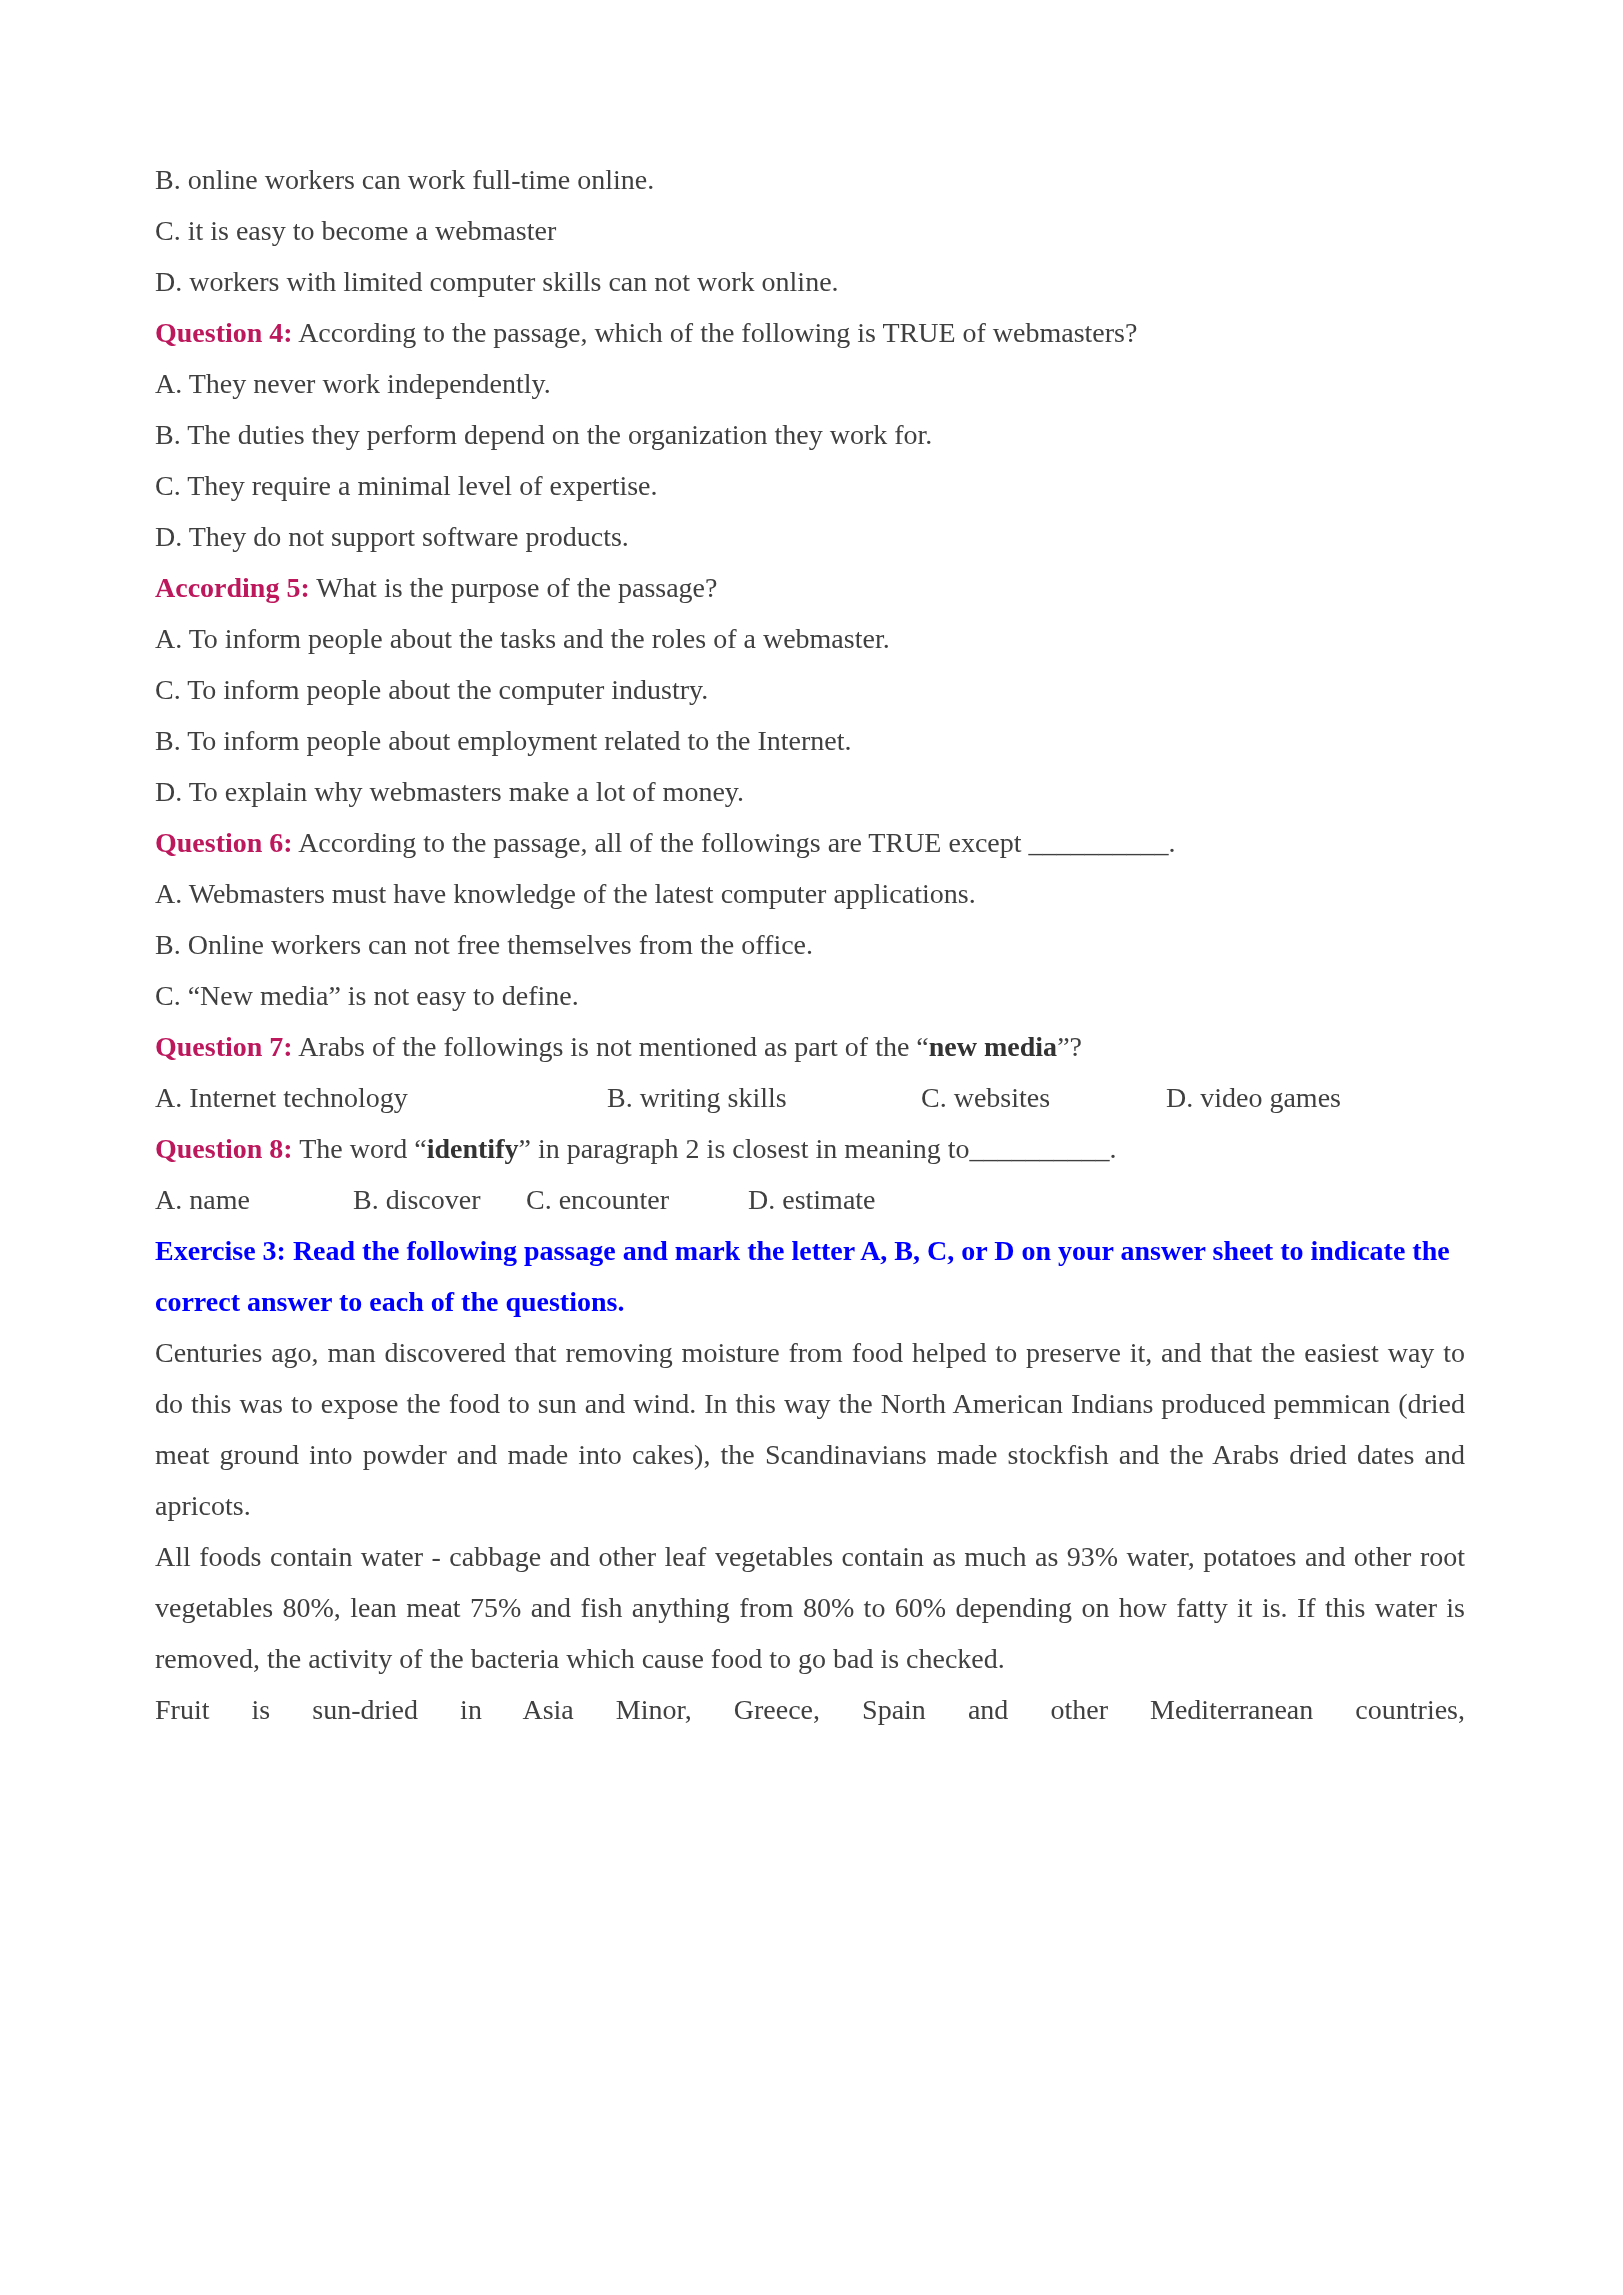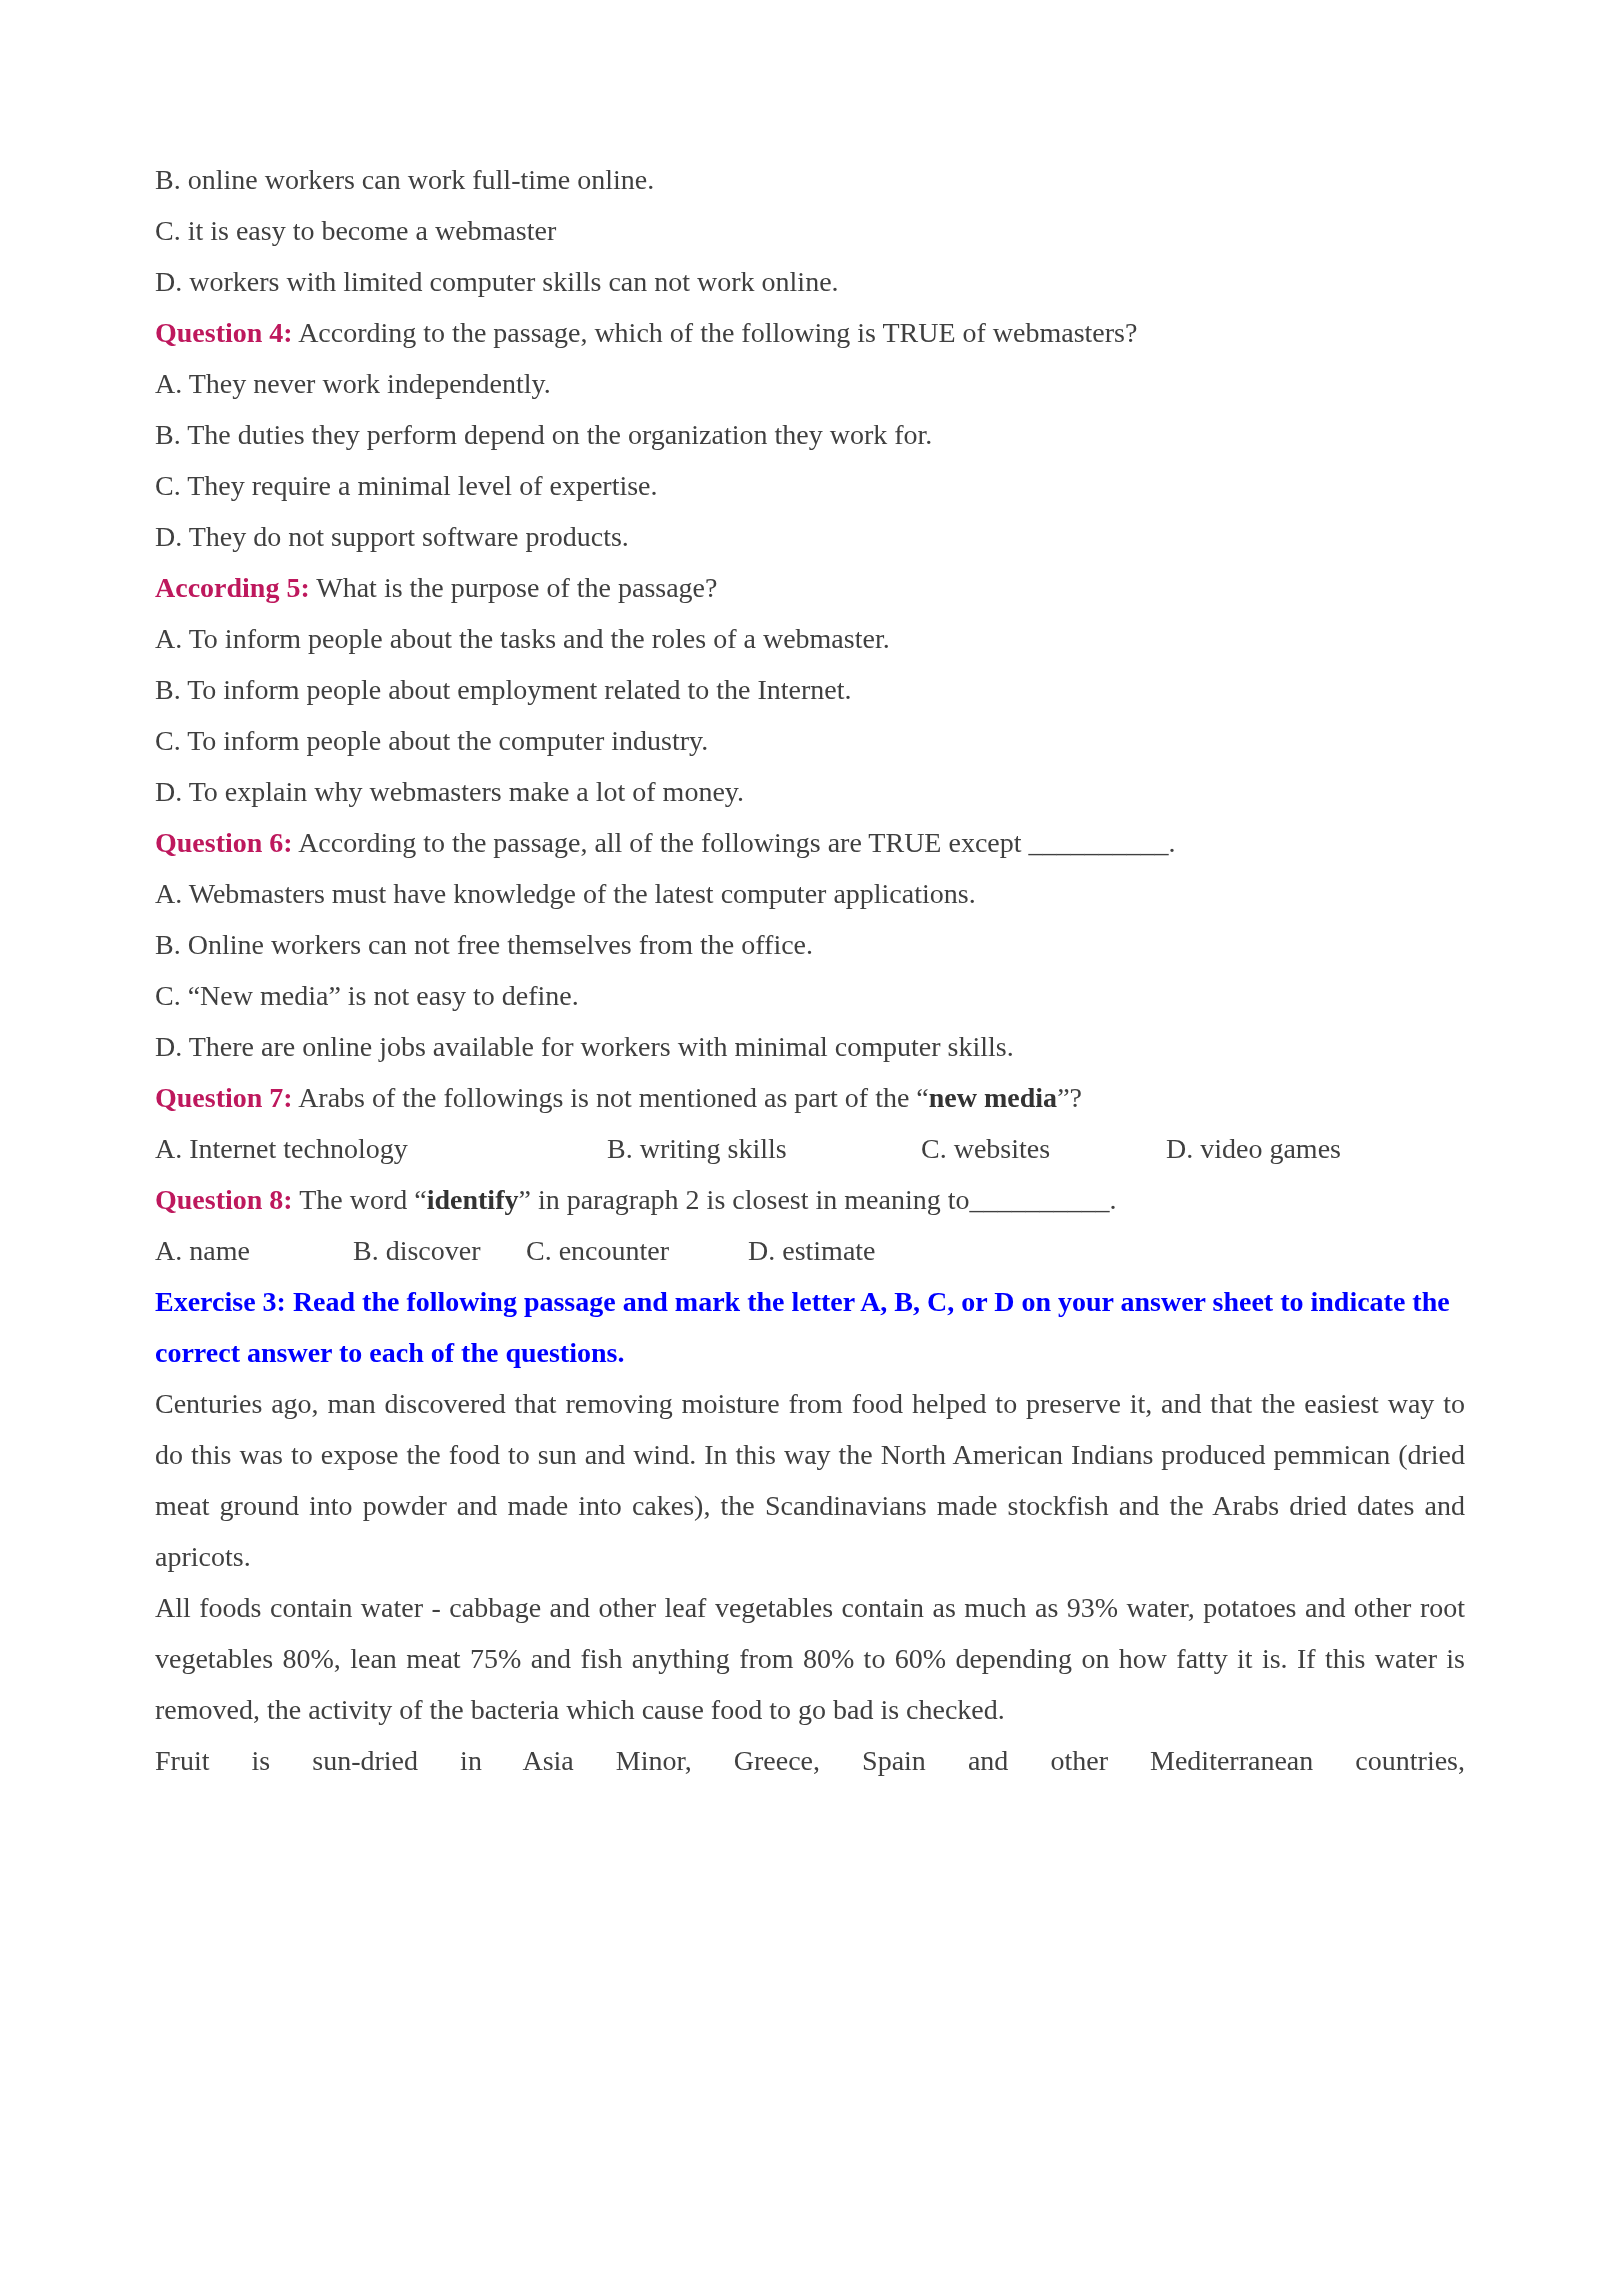--- a/index.html
+++ b/index.html
@@ -45,31 +45,30 @@
   </div>
   <div class="line">A. They never work independently.</div>
   <div class="line">B. The duties they perform depend on the organization they work for.</div>
   <div class="line">C. They require a minimal level of expertise.</div>
   <div class="line">D. They do not support software products.</div>
 
   <div class="line">
     <span class="q-label">According 5:</span><span> What is the purpose of the passage?</span>
   </div>
   <div class="line">A. To inform people about the tasks and the roles of a webmaster.</div>
+  <div class="line">C. To inform people about the computer industry.</div>
   <div class="line">B. To inform people about employment related to the Internet.</div>
-  <div class="line">C. To inform people about the computer industry.</div>
   <div class="line">D. To explain why webmasters make a lot of money.</div>
 
   <div class="wrap" style="width:1257px;">
     <span class="q-label">Question 6:</span><span> According to the passage, all of the followings are TRUE except __________.</span>
   </div>
   <div class="line">A. Webmasters must have knowledge of the latest computer applications.</div>
   <div class="line">B. Online workers can not free themselves from the office.</div>
   <div class="line">C. “New media” is not easy to define.</div>
-  <div class="line">D. There are online jobs available for workers with minimal computer skills.</div>
 
   <div class="line">
     <span class="q-label">Question 7:</span><span> Arabs of the followings is not mentioned as part of the “</span><span class="bold">new media</span><span>”?</span>
   </div>
   <div class="opts q7">
     <span class="opt o0">A. Internet technology</span>
     <span class="opt o1">B. writing skills</span>
     <span class="opt o2">C. websites</span>
     <span class="opt o3">D. video games</span>
   </div>

